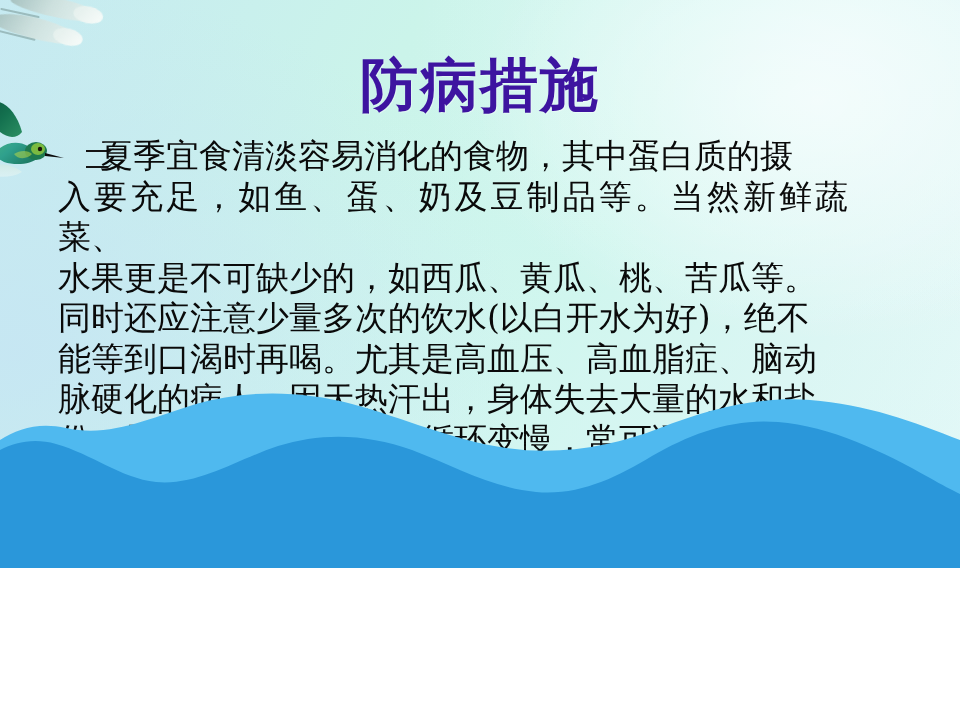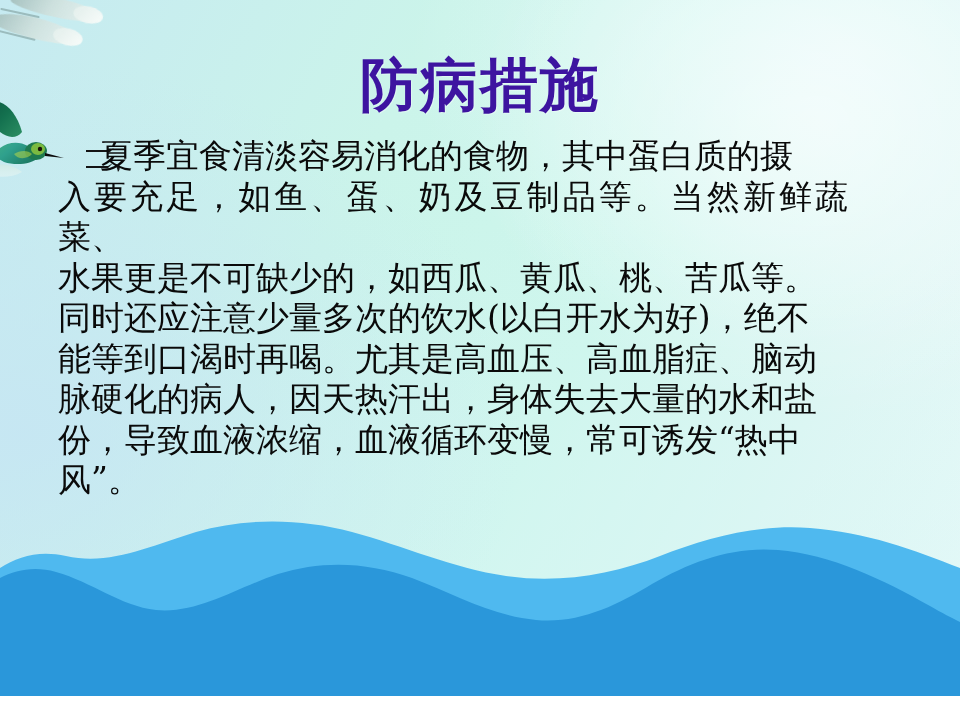--- a/index.html
+++ b/index.html
@@ -3,21 +3,21 @@
 <meta charset="utf-8">
 <style>
   html, body {
     margin: 0;
     padding: 0;
     background: #ffffff;
   }
   #slide {
     position: relative;
     width: 960px;
-    height: 696px;
+    height: 568px;
     overflow: hidden;
     font-family: "Liberation Serif", "DejaVu Serif", serif;
     background: #c9f3ea;
   }
   
   .bg-base {
     position: absolute;
     inset: 0;
     background:
       radial-gradient(ellipse 620px 420px at 88% 8%,  rgba(232,250,250,0.95) 0%, rgba(232,250,250,0.0) 70%),

